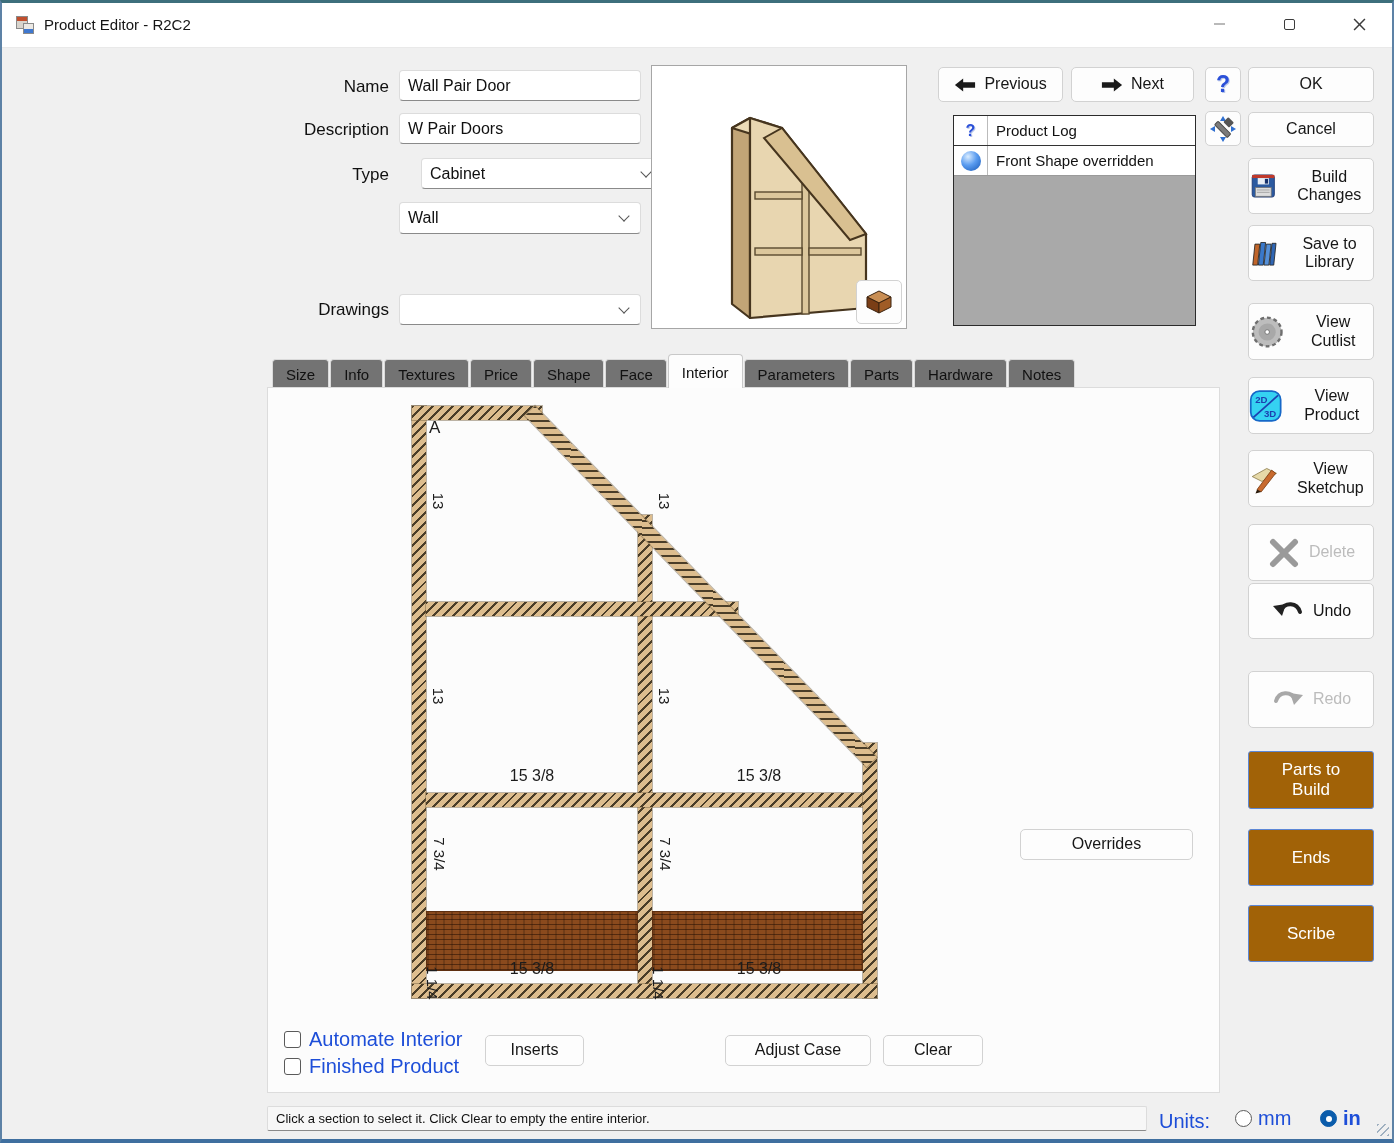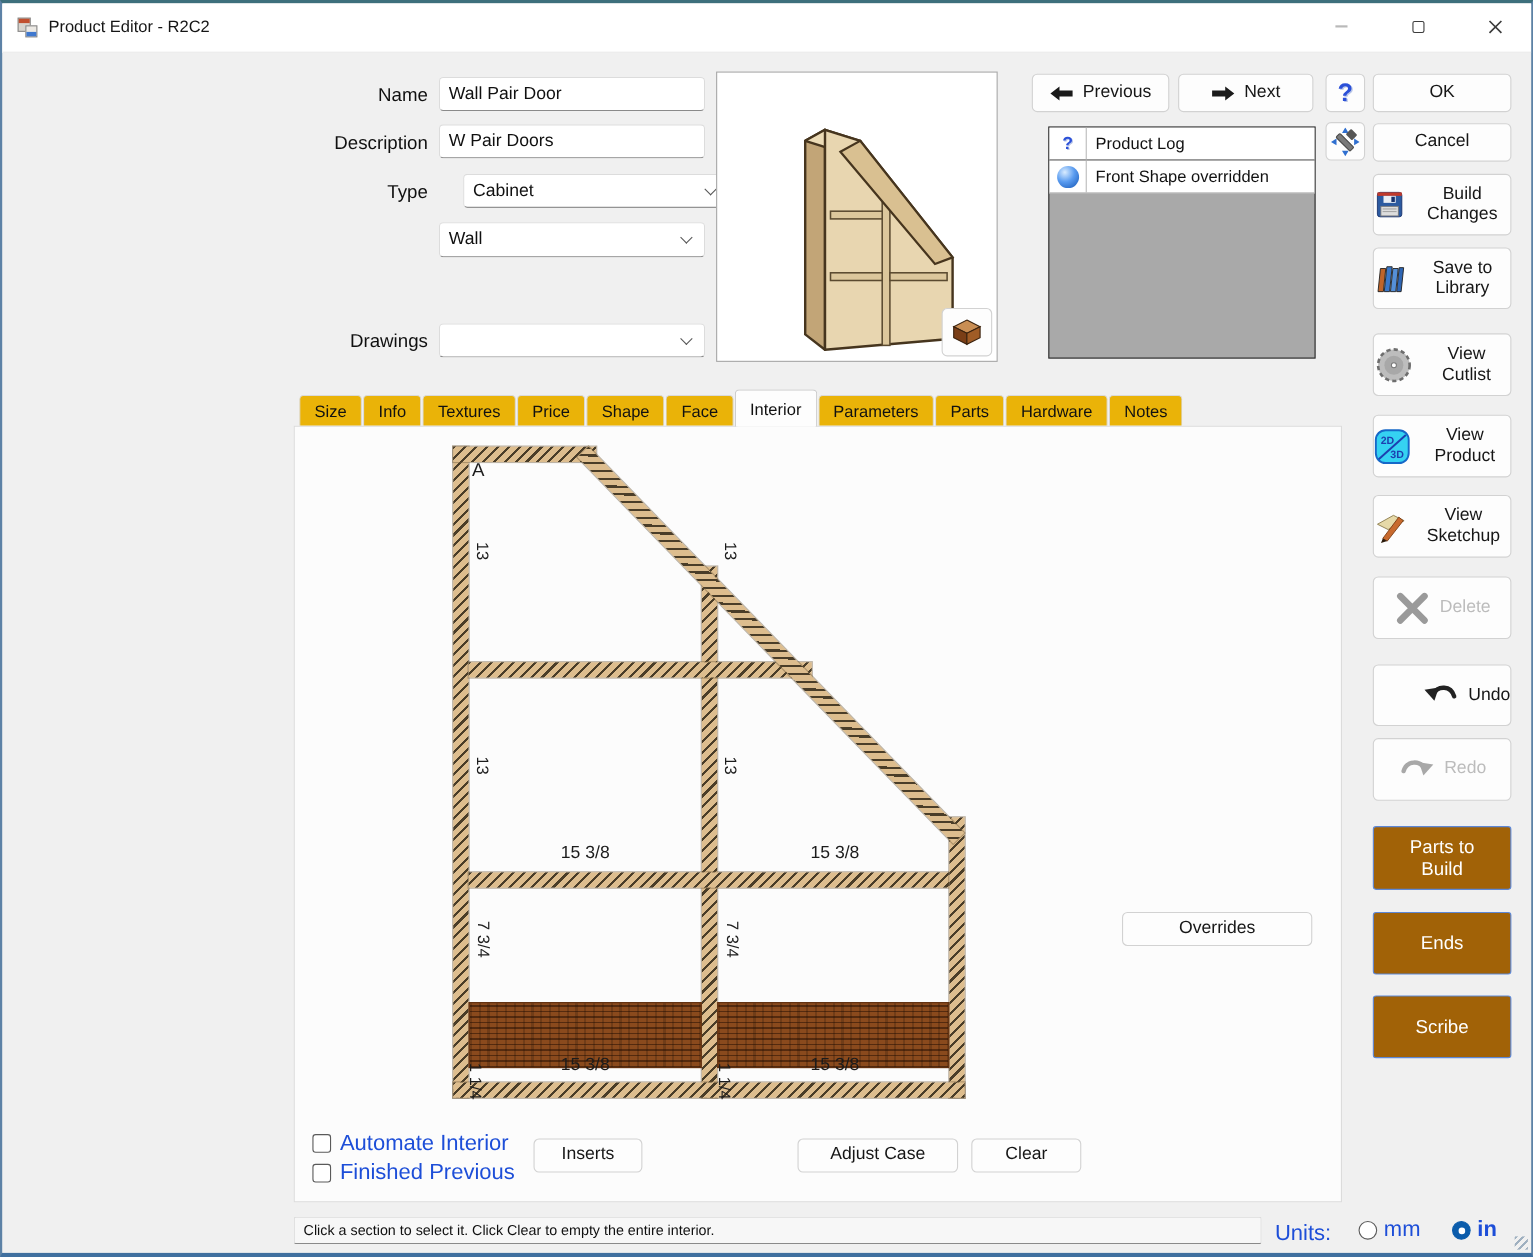--- a/index.html
+++ b/index.html
@@ -27,21 +27,21 @@
   .combo{display:flex;align-items:center;justify-content:space-between;}
   .chev{width:8px;height:8px;border-right:1.6px solid #555;border-bottom:1.6px solid #555;transform:rotate(45deg);margin-top:-4px;margin-right:4px;}
   
   .btn{display:flex;align-items:center;justify-content:center;gap:8px;background:#fdfdfd;border:1px solid #d2d2d2;
     border-radius:5px;font-size:16px;color:#161616;text-align:center;line-height:1.15;}
   .btn .lbl{white-space:pre-line;}
   .btn.disabled{color:#bcbcbc;}
   .btn.blue{background:#a16207;border:1px solid #5d87d6;color:#fff;border-radius:3px;font-size:17px;}
   
   .tabrow{display:flex;align-items:flex-end;}
-  .tab{padding:6px 13px 7px 13px;background:#eab308;border:1px solid #dadada;border-bottom:none;
+  .tab{padding:6px 13px 7px 13px;background:#737373;border:1px solid #dadada;border-bottom:none;
     border-radius:4px 4px 0 0;font-size:15px;color:#111;margin-right:1px;height:29px;}
   .tab.selected{background:#fdfdfd;height:34px;padding-top:9px;z-index:3;border-color:#c9c9c9;position:relative;}
   .pane{background:#fcfcfc;border:1px solid #dcdcdc;}
   
   .plog{background:#a9a9a9;border:1px solid #2b2b2b;}
   .plog-row{display:flex;align-items:center;background:#fff;height:30px;border-bottom:1px solid #9a9a9a;}
   .plog-row.header{border-bottom:1px solid #333;}
   .plog-ic{width:34px;display:flex;align-items:center;justify-content:center;border-right:1px solid #bbb;height:100%;}
   .plog-tx{font-size:15px;color:#111;padding-left:8px;text-align:center;}
   .sphere{width:20px;height:20px;border-radius:50%;background:radial-gradient(circle at 35% 28%,#d9ecff,#5a9cf0 45%,#1455b4);}
@@ -233,21 +233,21 @@
     <span class="lbl">View Sketchup</span>
   </div>
 
   <div class="abs btn disabled" style="left:1246px;top:521px;width:126px;height:57px;">
     <svg width="34" height="34" viewBox="0 0 34 34">
       <path d="M6 6 L28 28 M28 6 L6 28" stroke="#9a9a9a" stroke-width="6" stroke-linecap="round"></path>
     </svg>
     <span class="lbl">Delete</span>
   </div>
 
-  <div class="abs btn" style="left:1246px;top:601px;width:126px;height:56px;justify-content:flex-end;">
+  <div class="abs btn" style="left:1246px;top:580px;width:126px;height:56px;">
     <svg width="34" height="26" viewBox="0 0 34 26">
       <path d="M10 12 C14 4 26 4 29 14" fill="none" stroke="#222" stroke-width="4" stroke-linecap="round"></path>
       <polygon points="2,8 15,6 11,18" fill="#222"></polygon>
     </svg>
     <span class="lbl">Undo</span>
   </div>
 
   <div class="abs btn disabled" style="left:1246px;top:668px;width:126px;height:57px;">
     <svg width="34" height="26" viewBox="0 0 34 26">
       <path d="M24 12 C20 4 8 4 5 14" fill="none" stroke="#a8a8a8" stroke-width="4" stroke-linecap="round"></path>
@@ -314,21 +314,21 @@
   <div class="abs btn" style="left:1018px;top:826px;width:173px;height:31px;">
       <span class="lbl">Overrides</span>
     </div>
 
   <div class="abs" style="left:282px;top:1025px;display:flex;align-items:center;gap:8px;">
     <span class="cb"></span>
     <span class="ctext">Automate Interior</span>
   </div>
   <div class="abs" style="left:282px;top:1052px;display:flex;align-items:center;gap:8px;">
     <span class="cb"></span>
-    <span class="ctext">Finished Previous</span>
+    <span class="ctext">Finished Product</span>
   </div>
   <div class="abs btn" style="left:483px;top:1032px;width:99px;height:31px;">
       <span class="lbl">Inserts</span>
     </div>
   <div class="abs btn" style="left:723px;top:1032px;width:146px;height:31px;">
       <span class="lbl">Adjust Case</span>
     </div>
   <div class="abs btn" style="left:881px;top:1032px;width:100px;height:31px;">
       <span class="lbl">Clear</span>
     </div>

